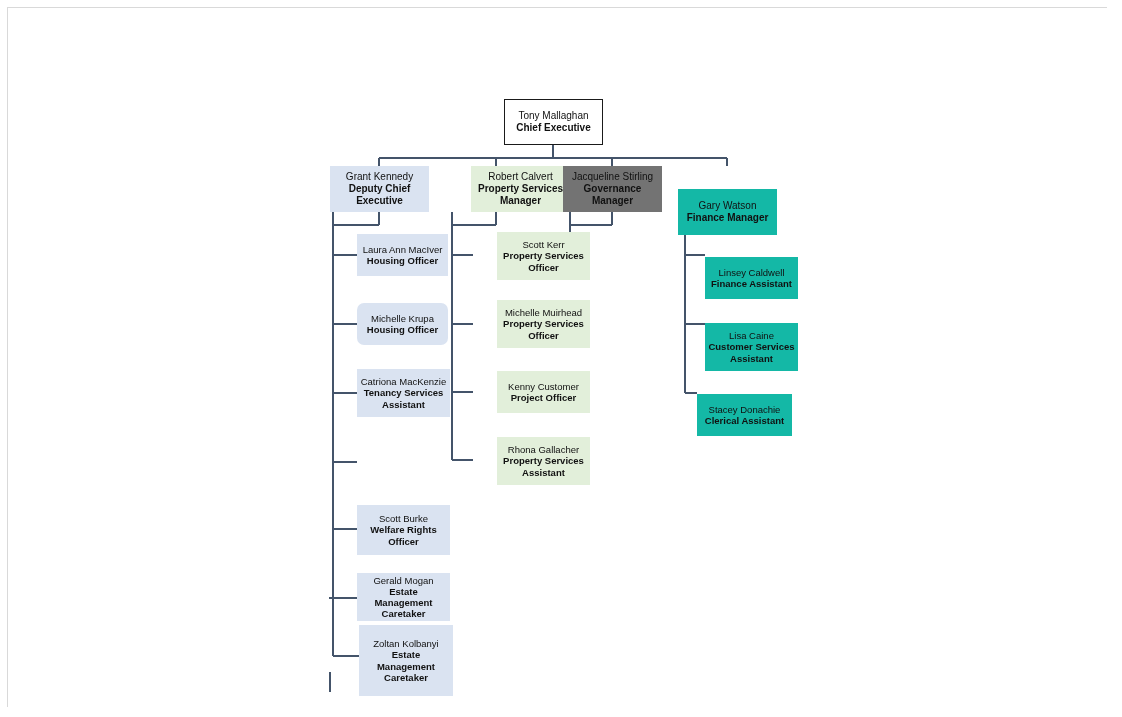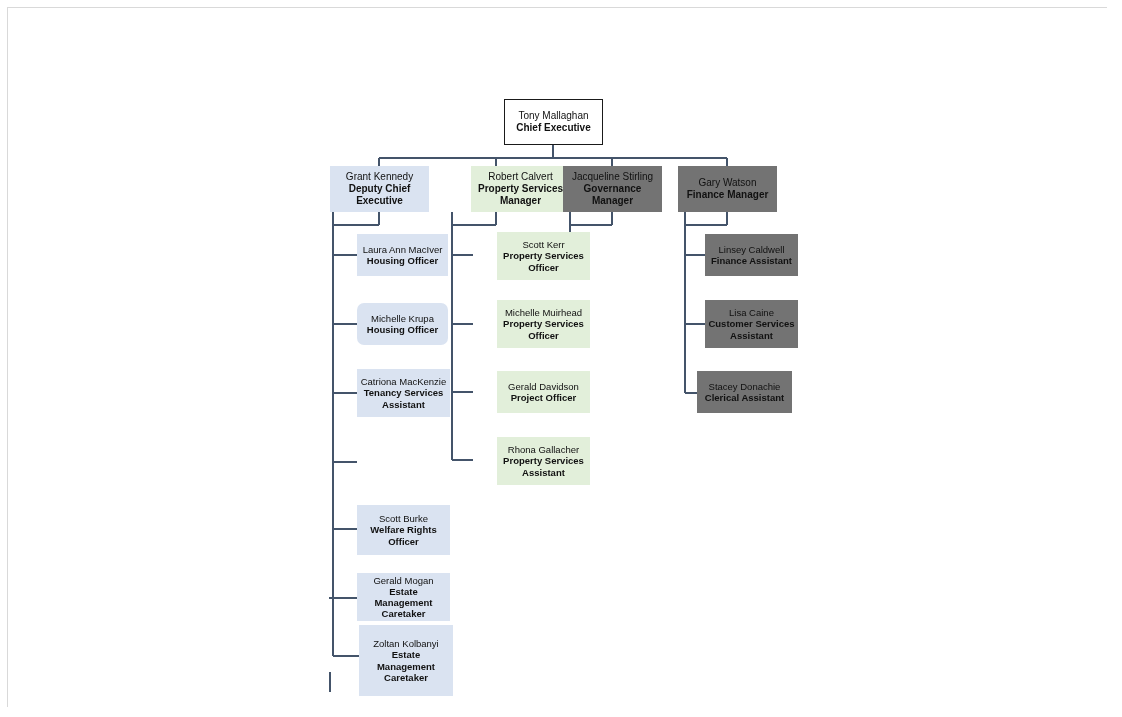--- a/index.html
+++ b/index.html
@@ -58,21 +58,21 @@
   .node .ttl {
     font-weight: bold;
   }
   .node.root {
     background: #ffffff;
     border: 1.5px solid #1a1a1a;
   }
   .fill-blue  { background: #dae3f1; }
   .fill-green { background: #e2efda; margin-left: 24px; }
   .fill-orange{ background: #737373; }
-  .fill-gray  { background: #737373; }
+  .fill-gray  { background: #14b8a6; margin-top: 23px; }
 
   svg line, svg path { shape-rendering: crispEdges; }
 </style>
 </head>
 <body>
 
 <div id="page">
 
   <div id="page-frame"></div>
 
@@ -185,21 +185,21 @@
     <div class="nm">Scott Kerr</div>
     <div class="ttl">Property Services Officer</div>
   </div>
 
   <div class="node fill-green" style="left:473px; top:300px; width:93px; height:48px; font-size:9.5px;">
     <div class="nm">Michelle Muirhead</div>
     <div class="ttl">Property Services Officer</div>
   </div>
 
   <div class="node fill-green" style="left:473px; top:371px; width:93px; height:42px; font-size:9.5px;">
-    <div class="nm">Gerald Davidson</div>
+    <div class="nm">Kenny Customer</div>
     <div class="ttl">Project Officer</div>
   </div>
 
   <div class="node fill-green" style="left:473px; top:437px; width:93px; height:48px; font-size:9.5px;">
     <div class="nm">Rhona Gallacher</div>
     <div class="ttl">Property Services Assistant</div>
   </div>
 
 
   <div class="node fill-gray" style="left:705px; top:234px; width:93px; height:42px; font-size:9.5px;">

